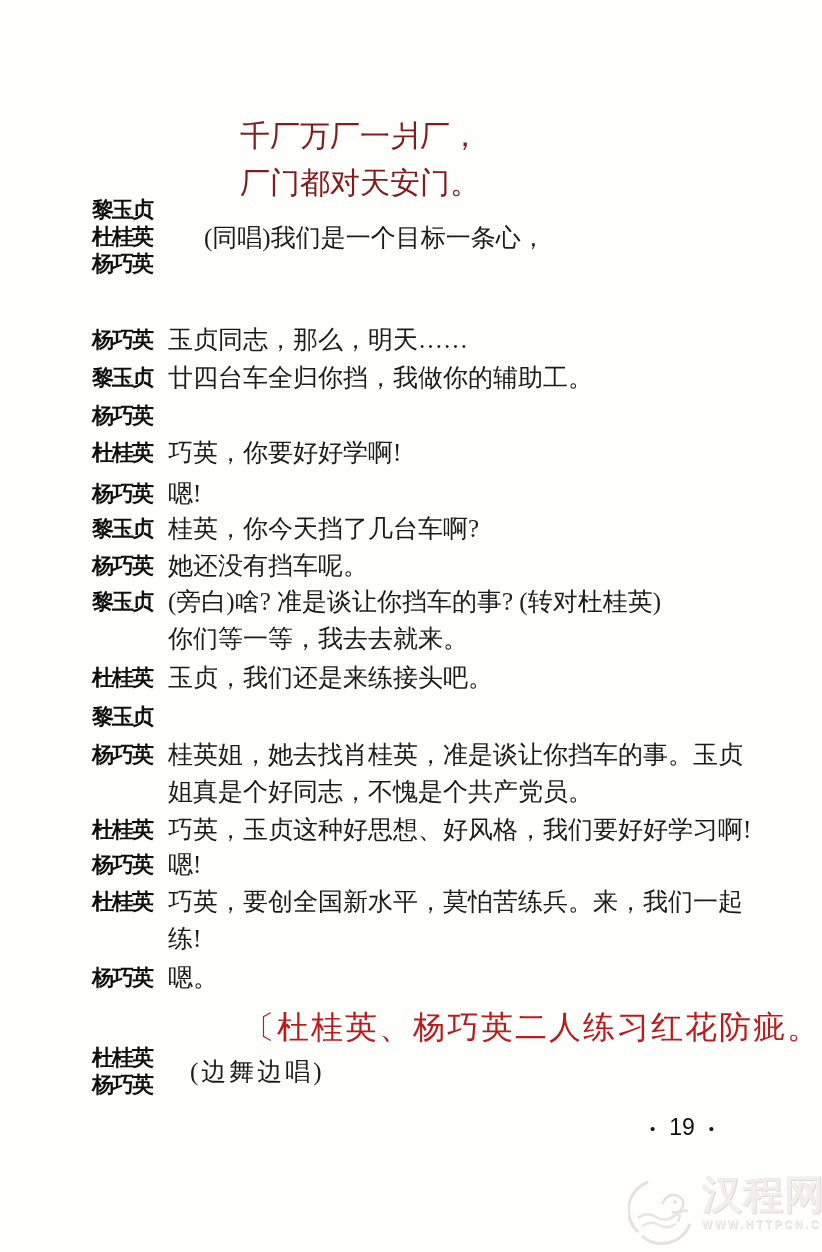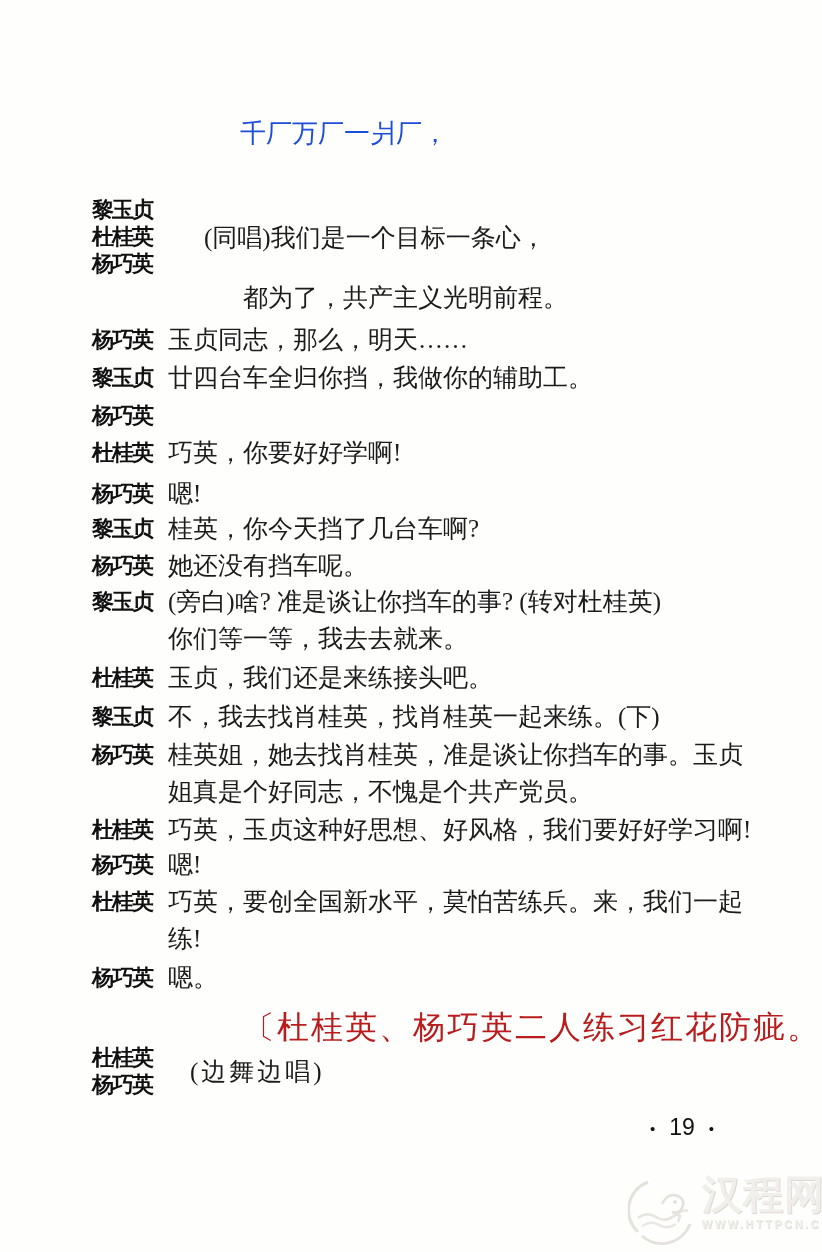--- a/index.html
+++ b/index.html
@@ -21,21 +21,21 @@
     font-weight:700;font-size:22px;letter-spacing:-2px;
     white-space:nowrap;color:#101010;
   }
   .dtext{
     position:absolute;left:168px;top:0;
     font-size:25px;line-height:31px;white-space:nowrap;color:#1b1b1b;
   }
   .dtext.l2{top:37px;text-align:right;}
   .verse{
     position:absolute;left:240px;
-    font-size:26px;white-space:nowrap;color:#1d4ed8;
+    font-size:30px;white-space:nowrap;color:#7f1d1d;
   }
   .song{
     position:absolute;left:243px;
     font-size:25px;white-space:nowrap;color:#1b1b1b;
   }
   .stage{
     position:absolute;left:243px;
     font-size:32px;letter-spacing:2px;white-space:nowrap;color:#b91c1c;
   }
   .kai{letter-spacing:3px;}
@@ -68,29 +68,29 @@
     color:#efede9;text-shadow:0.5px 0.5px 0 #dcd9d4;
     margin-top:2px;white-space:nowrap;
   }
 </style>
 </head>
 <body>
 
 <div class="page">
 
   <div class="verse" style="top:116px">千厂万厂一爿厂，</div>
+  <div class="verse" style="top:163px">厂门都对天安门。</div>
 
   <div class="names-stack" style="top:196px">
     <div class="speaker">黎玉贞</div>
     <div class="speaker">杜桂英</div>
     <div class="speaker">杨巧英</div>
   </div>
   <div class="dtext" style="left:204px;top:222px">(同唱)我们是一个目标一条心，</div>
 
-  <div class="song" style="top:281px">都为了，共产主义光明前程。</div>
 
   <div class="row" style="top:324px">
     <div class="speaker">杨巧英</div>
     <div class="dtext">玉贞同志，那么，明天……</div>
   </div>
 
   <div class="row" style="top:362px">
     <div class="speaker">黎玉贞</div>
     <div class="dtext">廿四台车全归你挡，我做你的辅助工。</div>
   </div>
@@ -125,21 +125,20 @@
     <div class="dtext l2">你们等一等，我去去就来。</div>
   </div>
 
   <div class="row" style="top:662px">
     <div class="speaker">杜桂英</div>
     <div class="dtext">玉贞，我们还是来练接头吧。</div>
   </div>
 
   <div class="row" style="top:701px">
     <div class="speaker">黎玉贞</div>
-    <div class="dtext">不，我去找肖桂英，找肖桂英一起来练。(下)</div>
   </div>
 
   <div class="row" style="top:739px;height:76px">
     <div class="speaker">杨巧英</div>
     <div class="dtext">桂英姐，她去找肖桂英，准是谈让你挡车的事。玉贞</div>
     <div class="dtext l2">姐真是个好同志，不愧是个共产党员。</div>
   </div>
 
   <div class="row" style="top:814px">
     <div class="speaker">杜桂英</div>

